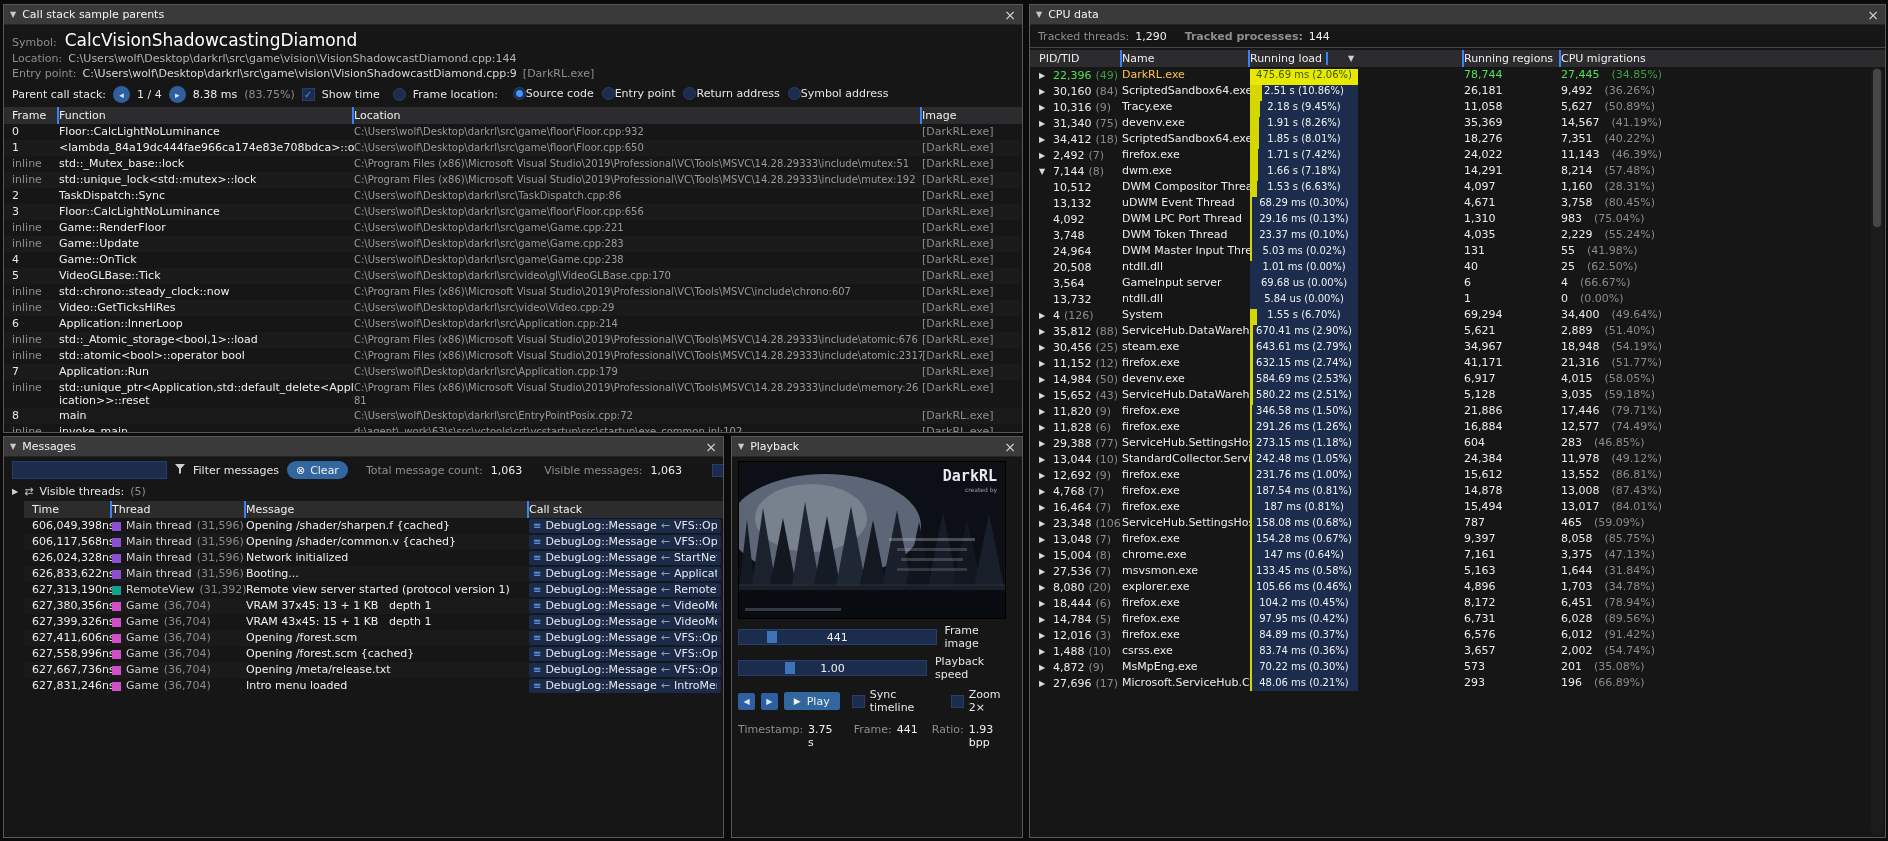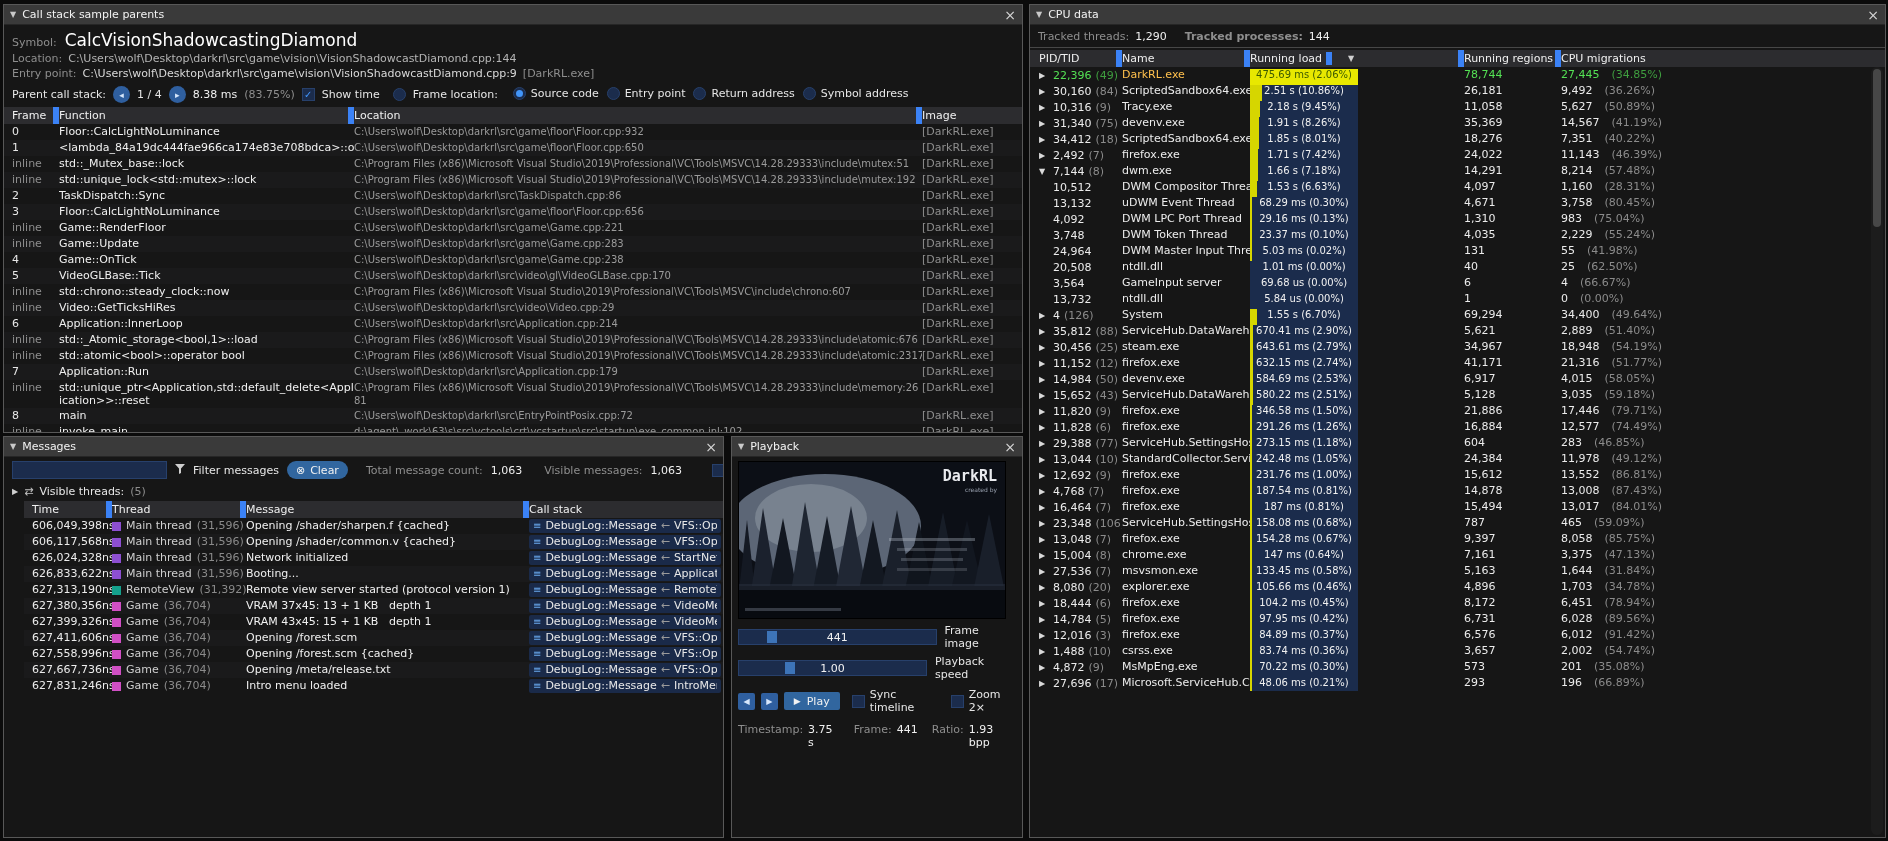--- a/index.html
+++ b/index.html
@@ -23,23 +23,23 @@
   .sym-name{font-size:17px;color:#ffffff;}
   .loc-line{display:flex;gap:6px;white-space:nowrap;overflow:hidden;}
   .loc-line .path{color:#b4b4b4;}
   .loc-line .path2{color:#d9d9d9;}
   .ctrl-line{display:flex;align-items:center;gap:7px;margin-top:4px;white-space:nowrap;}
   .round-btn{width:17px;height:17px;border-radius:50%;background:#2f5f9f;color:#d7e7fc;display:inline-flex;align-items:center;justify-content:center;font-size:9px;}
   .cbox{width:13px;height:13px;background:#1b2c4c;border:1px solid #27406b;display:inline-flex;align-items:center;justify-content:center;flex:none;}
   .cbox .chk{color:#4296fa;font-size:10px;line-height:1;}
   .radio{width:13px;height:13px;border-radius:50%;background:#1b2c4c;border:1px solid #27406b;position:relative;display:inline-block;flex:none;}
   .radio.sel::after{content:"";position:absolute;inset:2px;border-radius:50%;background:#4296fa;}
-  .radio-item{display:inline-flex;align-items:flex-end;gap:5px;margin-left:8px;}
+  .radio-item{display:inline-flex;align-items:flex-end;margin-left:8px;}
   .tbl-header{flex:none;background:#2c2c2f;color:#efefef;height:17px;line-height:17px;}
-  .tbl-header span{border-right:6px solid #3b82f6;padding-right:4px;overflow:hidden;white-space:nowrap;}
+  .tbl-header span{border-right:2px solid #3b82f6;padding-right:4px;overflow:hidden;white-space:nowrap;}
   .tbl-header span:last-child{border-right:none;}
   .cs-grid{display:grid;grid-template-columns:47px 295px 568px 1fr;padding-left:8px;}
   .cs-row{min-height:16px;line-height:16px;}
   .cs-row.alt{background:#1a1a1b;}
   .c-frame{color:#e8e8e8;}
   .c-frame.dim{color:#8e8e8e;}
   .c-fn{color:#f0f0f0;white-space:nowrap;overflow:hidden;}
   .c-loc{color:#9b9b9b;font-size:10px;white-space:nowrap;overflow:hidden;}
   .c-img{color:#8e8e8e;}
   .cs-row.wrap{line-height:13px;padding-top:1px;padding-bottom:1px;}

